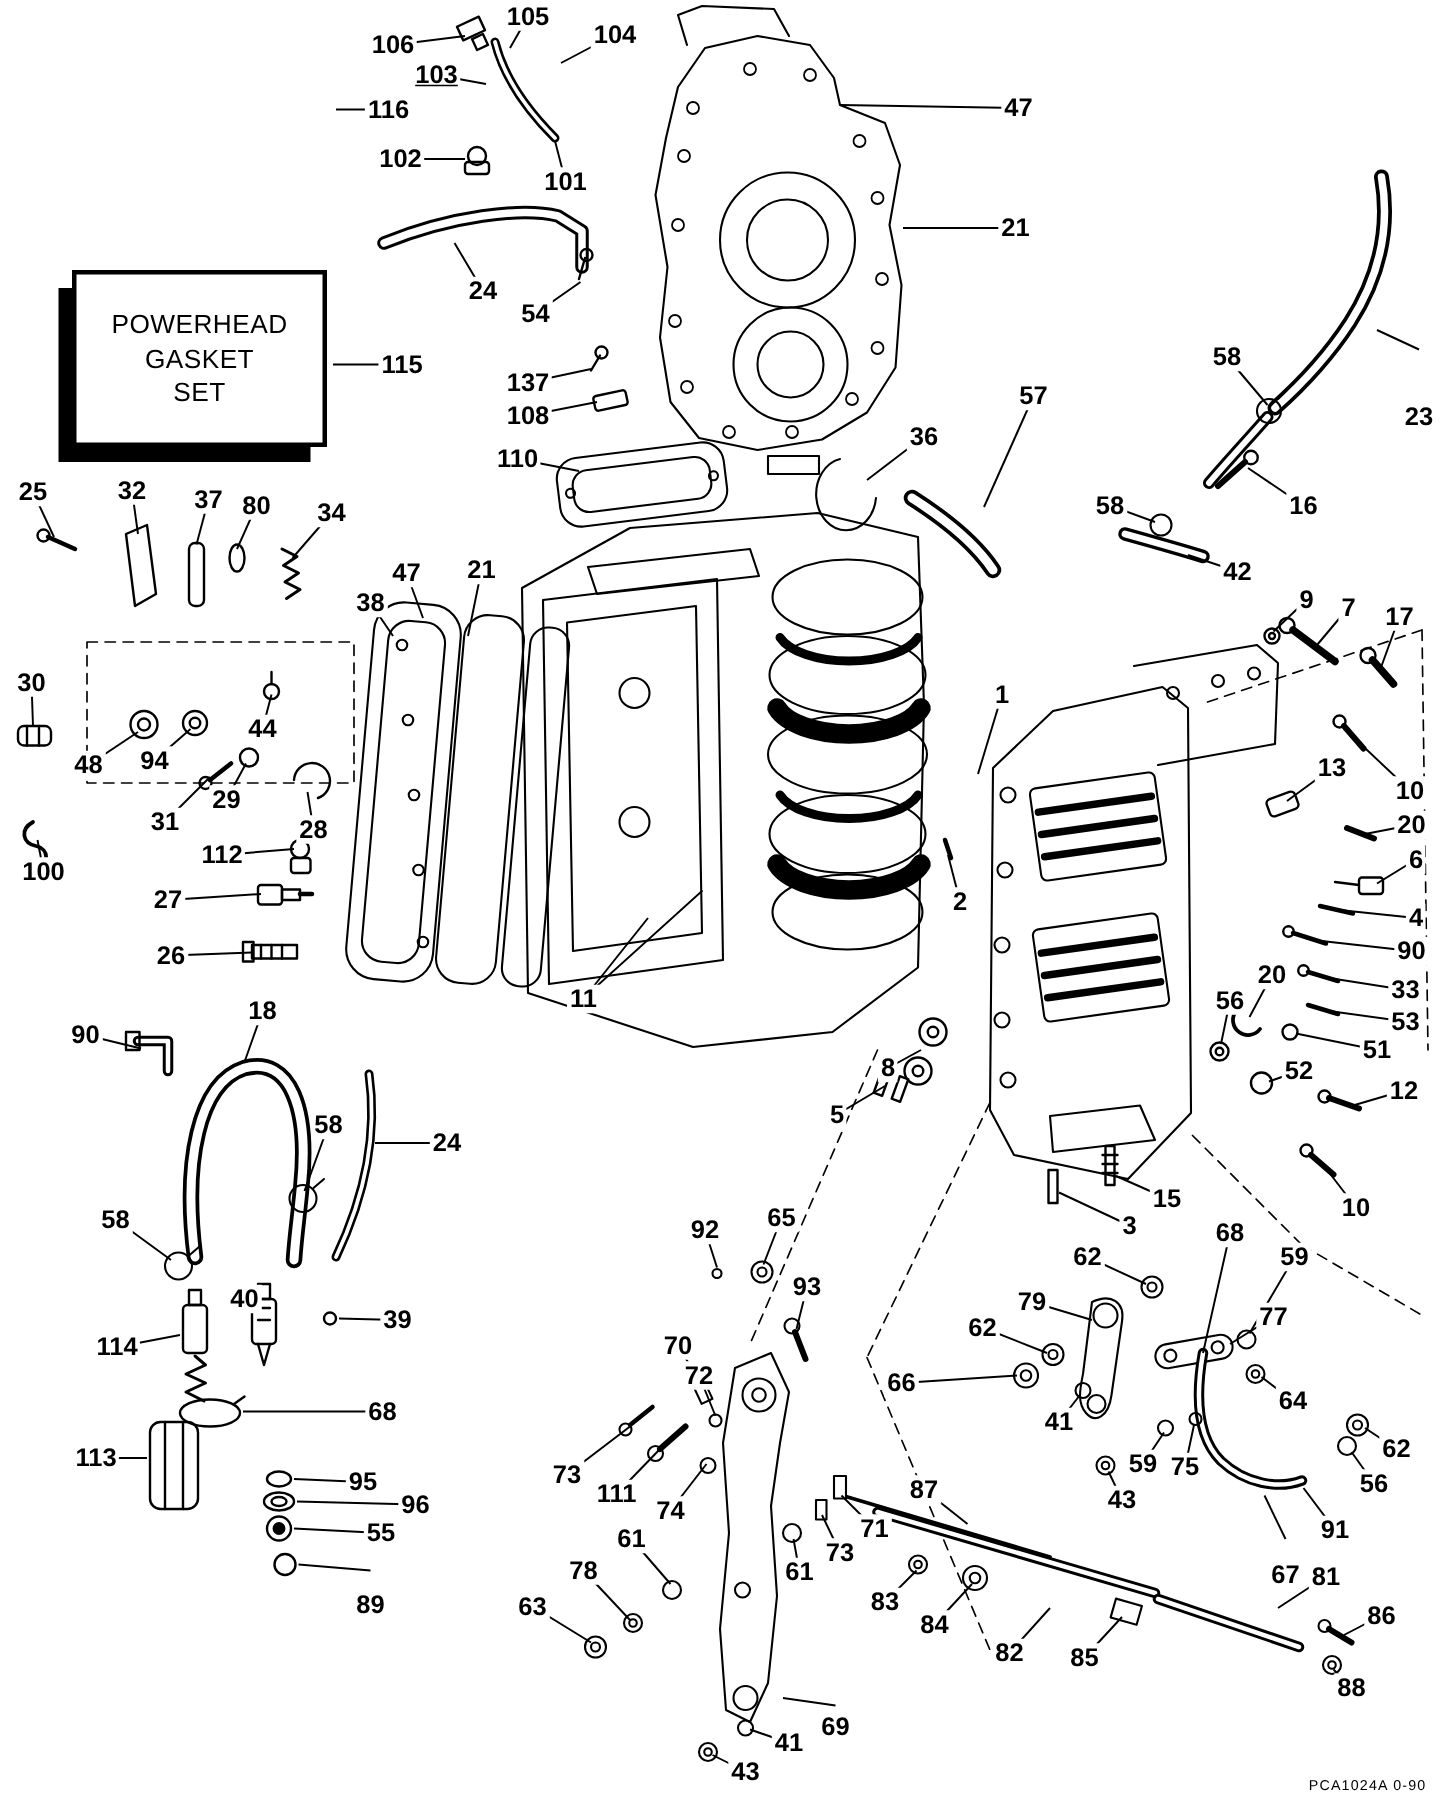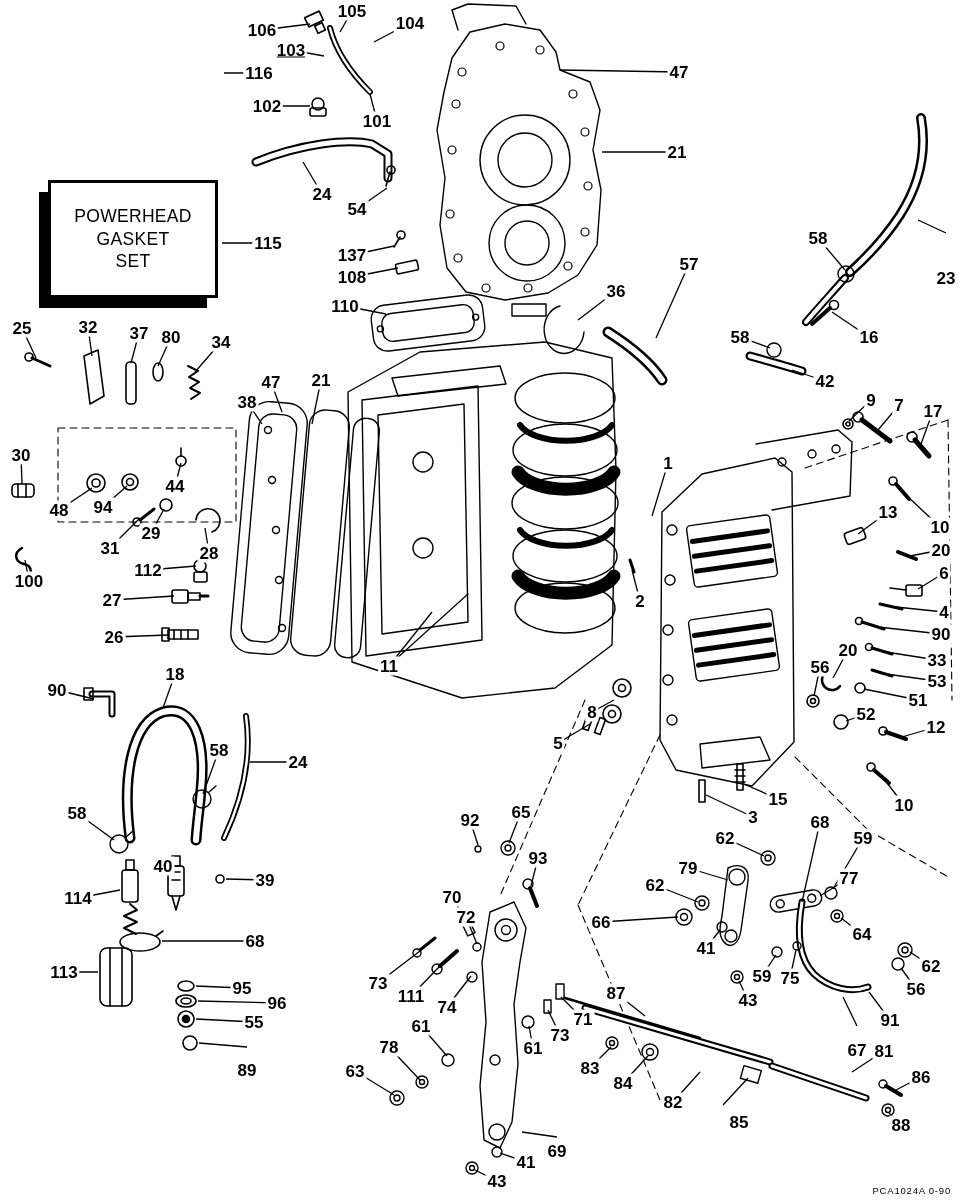--- a/index.html
+++ b/index.html
@@ -569,21 +569,21 @@
       <div class="callout" style="left: 447px; top: 1007px;">74</div>
       <div class="callout" style="left: 421px; top: 1026px;">61</div>
       <div class="callout" style="left: 389px; top: 1047px;">78</div>
       <div class="callout" style="left: 355px; top: 1071px;">63</div>
       <div class="callout" style="left: 583px; top: 1019px;">71</div>
       <div class="callout" style="left: 560px; top: 1035px;">73</div>
       <div class="callout" style="left: 533px; top: 1048px;">61</div>
       <div class="callout" style="left: 590px; top: 1068px;">83</div>
       <div class="callout" style="left: 623px; top: 1083px;">84</div>
       <div class="callout" style="left: 673px; top: 1102px;">82</div>
-      <div class="callout" style="left: 739px; top: 1105px; margin-top: 17px;">85</div>
+      <div class="callout" style="left: 723px; top: 1105px;">85</div>
       <div class="callout" style="left: 557px; top: 1137px; margin-top: 14px;">69</div>
       <div class="callout" style="left: 526px; top: 1162px;">41</div>
       <div class="callout" style="left: 497px; top: 1181px;">43</div>
       <div class="callout" style="left: 725px; top: 838px;">62</div>
       <div class="callout" style="left: 688px; top: 868px;">79</div>
       <div class="callout" style="left: 655px; top: 885px;">62</div>
       <div class="callout" style="left: 601px; top: 922px;">66</div>
       <div class="callout" style="left: 820px; top: 822px;">68</div>
       <div class="callout" style="left: 863px; top: 838px;">59</div>
       <div class="callout" style="left: 849px; top: 878px;">77</div>

